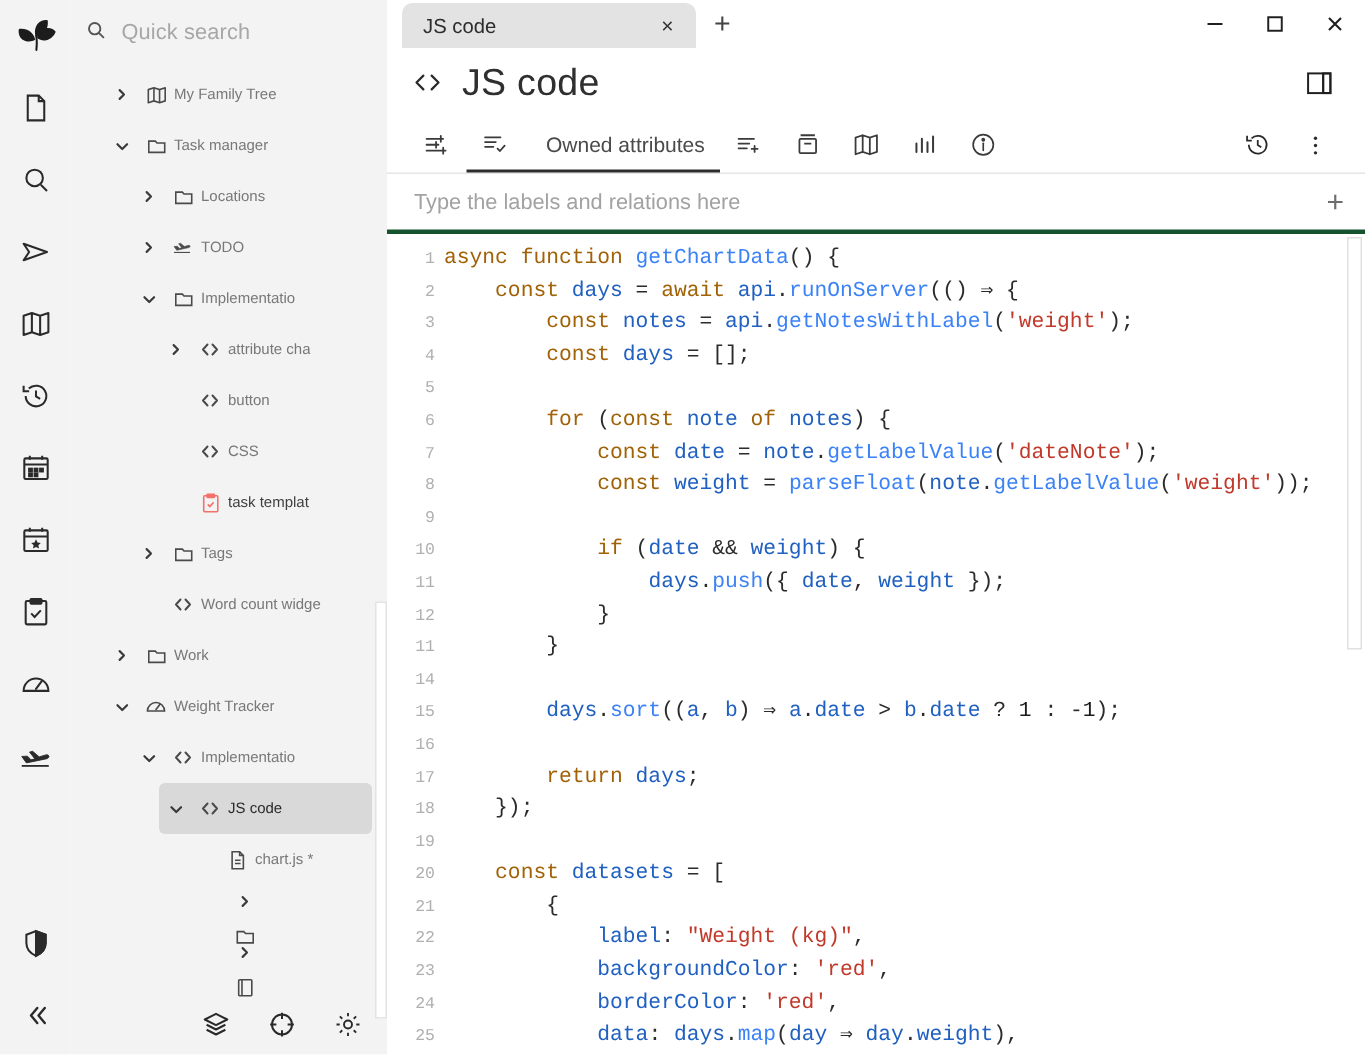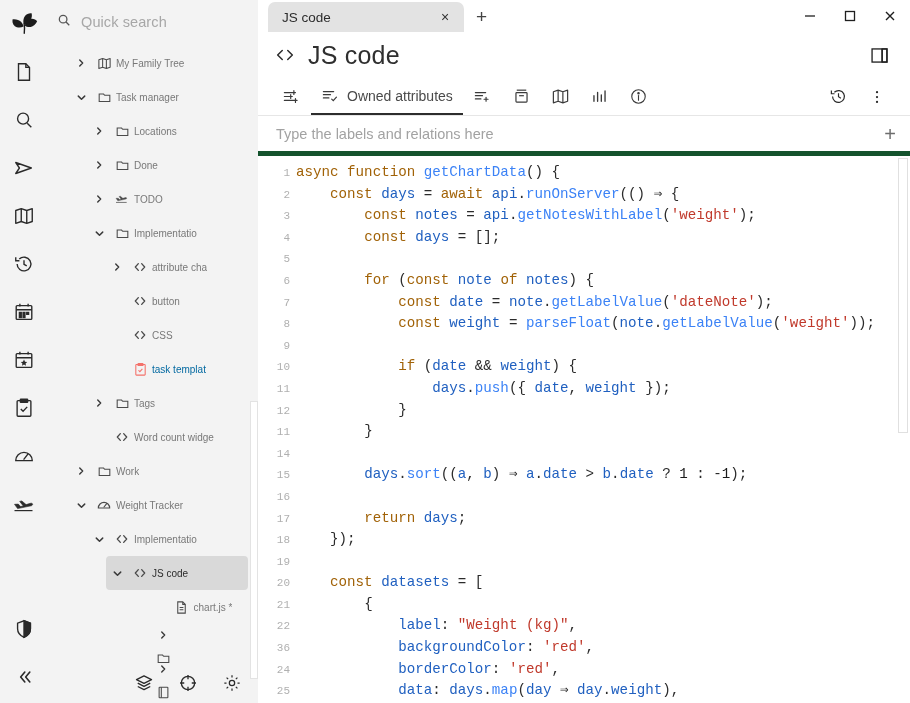--- a/index.html
+++ b/index.html
@@ -62,21 +62,21 @@
     color: #787878;
     padding-right: 2px;
   }
   .tnode.active {
     background: #d9d9d9;
     border-radius: 4px;
   }
   .tnode .tw { width: 22px; flex: 0 0 22px; display: flex; align-items: center; justify-content: center; }
   .tnode .ticon { width: 24px; flex: 0 0 24px; display: flex; align-items: center; justify-content: center; }
   .tnode .tlabel { overflow: hidden; text-overflow: clip; }
-  .tnode.red .tlabel { color: #0369a1; }
+  .tnode.red .tlabel { color: #404040; }
   .tnode.active .tlabel { color: #2b2b2b; }
 
   .tree-scrollbar {
     position: absolute; right: 0; top: 401px;
     width: 8px; height: 278px;
     background: #ffffff;
     border: 1px solid #e3e3e3;
   }
 
   .tree-footer {
@@ -135,35 +135,35 @@
   .panel-toggle { cursor: pointer; display:flex; align-items:center; padding-right: 4px;}
 
   .ribbon {
     height: 38px; flex: 0 0 38px;
     display: flex; align-items: center;
     padding: 0 14px 0 14px;
     border-bottom: 1px solid #e6e6e6;
     position: relative;
   }
   .rib-btn {
-    height: 37px; display: flex; align-items: center; gap: 7px;
+    height: 37px; display: flex; align-items: center; gap: 24px;
     padding: 0 10px; cursor: pointer; color: #4a4a4a;
     font-size: 14px;
   }
   .rib-btn.active {
     border-bottom: 2px solid #2d2d2d;
     color: #4a4a4a;
   }
   .rib-spacer { flex: 1 1 auto; }
 
   .attr-row {
     height: 40px; flex: 0 0 40px;
     display: flex; align-items: center;
     padding: 0 14px 0 18px;
-    border-bottom: 5px solid #14532d;
+    border-bottom: 3px solid #14532d;
   }
   .attr-placeholder { flex: 1 1 auto; color: #a2a2a2; font-size: 14.5px; }
   .attr-plus { font-size: 20px; color: #6d6d6d; cursor: pointer; line-height: 1; }
 
   
   .editor {
     flex: 1 1 auto;
     position: relative;
     overflow: hidden;
     background: #ffffff;
@@ -351,33 +351,20 @@
             </span>
             <span class="tlabel">Locations</span>
           </div>
           <div class="tnode" style="margin-left: 41px;">
             <span class="tw">
               <svg width="10" height="10" viewBox="0 0 24 24" fill="none" stroke="#3a3a3a" stroke-width="3.4" stroke-linecap="round" stroke-linejoin="round">
                 <path d="M9 5l7 7-7 7"></path>
               </svg>
             </span>
             <span class="ticon">
-              <svg width="15" height="15" viewBox="0 0 24 24" fill="none" stroke="#4a4a4a" stroke-width="1.7">
-                <path d="M3.5 6.5h7l1.8 2h8.2v10h-17z"></path>
-              </svg>
-            </span>
-            <span class="tlabel">Done</span>
-          </div>
-          <div class="tnode" style="margin-left: 41px;">
-            <span class="tw">
-              <svg width="10" height="10" viewBox="0 0 24 24" fill="none" stroke="#3a3a3a" stroke-width="3.4" stroke-linecap="round" stroke-linejoin="round">
-                <path d="M9 5l7 7-7 7"></path>
-              </svg>
-            </span>
-            <span class="ticon">
               <svg width="16" height="16" viewBox="0 0 24 24" fill="#4a4a4a" stroke="#4a4a4a" stroke-width=".6">
                 <path d="M3 11l3.4-.2 2 2 2.4-.5-3.2-4 1.9-.5 3.8 3.2 3.9-1.1c.8-.3 1.7.1 1.9.7.2.6-.4 1.2-1.2 1.5L5.8 14.8z"></path>
                 <rect x="3" y="16.4" width="16" height="1.1" stroke="none"></rect>
               </svg>
             </span>
             <span class="tlabel">TODO</span>
           </div>
           <div class="tnode" style="margin-left: 41px;">
             <span class="tw">
               <svg width="11" height="11" viewBox="0 0 24 24" fill="none" stroke="#3a3a3a" stroke-width="3.2" stroke-linecap="round" stroke-linejoin="round">
@@ -501,21 +488,21 @@
                 <path d="M5 9l7 7 7-7"></path>
               </svg>
             </span>
             <span class="ticon">
               <svg width="16" height="16" viewBox="0 0 24 24" fill="none" stroke="#4a4a4a" stroke-width="2" stroke-linecap="round" stroke-linejoin="round">
                 <path d="M9.5 7l-4.5 5 4.5 5M14.5 7l4.5 5-4.5 5"></path>
               </svg>
             </span>
             <span class="tlabel">JS code</span>
           </div>
-          <div class="tnode" style="margin-left: 77px; justify-content: center;">
+          <div class="tnode" style="margin-left: 77px;">
             <span class="tw"></span>
             <span class="ticon">
               <svg width="15" height="15" viewBox="0 0 24 24" fill="none" stroke="#4a4a4a" stroke-width="1.7">
                 <path d="M6 3h8l4 4v14H6z"></path>
                 <path d="M14 3v4h4"></path>
                 <path d="M9 12h6M9 15.5h6"></path>
               </svg>
             </span>
             <span class="tlabel">chart.js *</span>
           </div>
@@ -705,21 +692,21 @@
             <div>11</div>
             <div>14</div>
             <div>15</div>
             <div>16</div>
             <div>17</div>
             <div>18</div>
             <div>19</div>
             <div>20</div>
             <div>21</div>
             <div>22</div>
-            <div>36</div>
+            <div>23</div>
             <div>24</div>
             <div>25</div>
           </div>
         <div class="codelines" id="codelines"><div><span class="kw">async</span><span class="plain"> </span><span class="kw">function</span><span class="plain"> </span><span class="fn">getChartData</span><span class="plain">(</span><span class="plain">)</span><span class="plain"> </span><span class="plain">{</span></div><div><span class="plain"> </span><span class="plain"> </span><span class="plain"> </span><span class="plain"> </span><span class="kw">const</span><span class="plain"> </span><span class="id">days</span><span class="plain"> </span><span class="plain">=</span><span class="plain"> </span><span class="kw">await</span><span class="plain"> </span><span class="id">api</span><span class="plain">.</span><span class="fn">runOnServer</span><span class="plain">(</span><span class="plain">(</span><span class="plain">)</span><span class="plain"> </span><span class="plain">⇒</span><span class="plain"> </span><span class="plain">{</span></div><div><span class="plain"> </span><span class="plain"> </span><span class="plain"> </span><span class="plain"> </span><span class="plain"> </span><span class="plain"> </span><span class="plain"> </span><span class="plain"> </span><span class="kw">const</span><span class="plain"> </span><span class="id">notes</span><span class="plain"> </span><span class="plain">=</span><span class="plain"> </span><span class="id">api</span><span class="plain">.</span><span class="fn">getNotesWithLabel</span><span class="plain">(</span><span class="str">'weight'</span><span class="plain">)</span><span class="plain">;</span></div><div><span class="plain"> </span><span class="plain"> </span><span class="plain"> </span><span class="plain"> </span><span class="plain"> </span><span class="plain"> </span><span class="plain"> </span><span class="plain"> </span><span class="kw">const</span><span class="plain"> </span><span class="id">days</span><span class="plain"> </span><span class="plain">=</span><span class="plain"> </span><span class="plain">[</span><span class="plain">]</span><span class="plain">;</span></div><div>&nbsp;</div><div><span class="plain"> </span><span class="plain"> </span><span class="plain"> </span><span class="plain"> </span><span class="plain"> </span><span class="plain"> </span><span class="plain"> </span><span class="plain"> </span><span class="kw">for</span><span class="plain"> </span><span class="plain">(</span><span class="kw">const</span><span class="plain"> </span><span class="id">note</span><span class="plain"> </span><span class="kw">of</span><span class="plain"> </span><span class="id">notes</span><span class="plain">)</span><span class="plain"> </span><span class="plain">{</span></div><div><span class="plain"> </span><span class="plain"> </span><span class="plain"> </span><span class="plain"> </span><span class="plain"> </span><span class="plain"> </span><span class="plain"> </span><span class="plain"> </span><span class="plain"> </span><span class="plain"> </span><span class="plain"> </span><span class="plain"> </span><span class="kw">const</span><span class="plain"> </span><span class="id">date</span><span class="plain"> </span><span class="plain">=</span><span class="plain"> </span><span class="id">note</span><span class="plain">.</span><span class="fn">getLabelValue</span><span class="plain">(</span><span class="str">'dateNote'</span><span class="plain">)</span><span class="plain">;</span></div><div><span class="plain"> </span><span class="plain"> </span><span class="plain"> </span><span class="plain"> </span><span class="plain"> </span><span class="plain"> </span><span class="plain"> </span><span class="plain"> </span><span class="plain"> </span><span class="plain"> </span><span class="plain"> </span><span class="plain"> </span><span class="kw">const</span><span class="plain"> </span><span class="id">weight</span><span class="plain"> </span><span class="plain">=</span><span class="plain"> </span><span class="fn">parseFloat</span><span class="plain">(</span><span class="id">note</span><span class="plain">.</span><span class="fn">getLabelValue</span><span class="plain">(</span><span class="str">'weight'</span><span class="plain">)</span><span class="plain">)</span><span class="plain">;</span></div><div>&nbsp;</div><div><span class="plain"> </span><span class="plain"> </span><span class="plain"> </span><span class="plain"> </span><span class="plain"> </span><span class="plain"> </span><span class="plain"> </span><span class="plain"> </span><span class="plain"> </span><span class="plain"> </span><span class="plain"> </span><span class="plain"> </span><span class="kw">if</span><span class="plain"> </span><span class="plain">(</span><span class="id">date</span><span class="plain"> </span><span class="plain">&amp;</span><span class="plain">&amp;</span><span class="plain"> </span><span class="id">weight</span><span class="plain">)</span><span class="plain"> </span><span class="plain">{</span></div><div><span class="plain"> </span><span class="plain"> </span><span class="plain"> </span><span class="plain"> </span><span class="plain"> </span><span class="plain"> </span><span class="plain"> </span><span class="plain"> </span><span class="plain"> </span><span class="plain"> </span><span class="plain"> </span><span class="plain"> </span><span class="plain"> </span><span class="plain"> </span><span class="plain"> </span><span class="plain"> </span><span class="id">days</span><span class="plain">.</span><span class="fn">push</span><span class="plain">(</span><span class="plain">{</span><span class="plain"> </span><span class="id">date</span><span class="plain">,</span><span class="plain"> </span><span class="id">weight</span><span class="plain"> </span><span class="plain">}</span><span class="plain">)</span><span class="plain">;</span></div><div><span class="plain"> </span><span class="plain"> </span><span class="plain"> </span><span class="plain"> </span><span class="plain"> </span><span class="plain"> </span><span class="plain"> </span><span class="plain"> </span><span class="plain"> </span><span class="plain"> </span><span class="plain"> </span><span class="plain"> </span><span class="plain">}</span></div><div><span class="plain"> </span><span class="plain"> </span><span class="plain"> </span><span class="plain"> </span><span class="plain"> </span><span class="plain"> </span><span class="plain"> </span><span class="plain"> </span><span class="plain">}</span></div><div>&nbsp;</div><div><span class="plain"> </span><span class="plain"> </span><span class="plain"> </span><span class="plain"> </span><span class="plain"> </span><span class="plain"> </span><span class="plain"> </span><span class="plain"> </span><span class="id">days</span><span class="plain">.</span><span class="fn">sort</span><span class="plain">(</span><span class="plain">(</span><span class="id">a</span><span class="plain">,</span><span class="plain"> </span><span class="id">b</span><span class="plain">)</span><span class="plain"> </span><span class="plain">⇒</span><span class="plain"> </span><span class="id">a</span><span class="plain">.</span><span class="id">date</span><span class="plain"> </span><span class="plain">&gt;</span><span class="plain"> </span><span class="id">b</span><span class="plain">.</span><span class="id">date</span><span class="plain"> </span><span class="plain">?</span><span class="plain"> </span><span class="num">1</span><span class="plain"> </span><span class="plain">:</span><span class="plain"> </span><span class="plain">-</span><span class="num">1</span><span class="plain">)</span><span class="plain">;</span></div><div>&nbsp;</div><div><span class="plain"> </span><span class="plain"> </span><span class="plain"> </span><span class="plain"> </span><span class="plain"> </span><span class="plain"> </span><span class="plain"> </span><span class="plain"> </span><span class="kw">return</span><span class="plain"> </span><span class="id">days</span><span class="plain">;</span></div><div><span class="plain"> </span><span class="plain"> </span><span class="plain"> </span><span class="plain"> </span><span class="plain">}</span><span class="plain">)</span><span class="plain">;</span></div><div>&nbsp;</div><div><span class="plain"> </span><span class="plain"> </span><span class="plain"> </span><span class="plain"> </span><span class="kw">const</span><span class="plain"> </span><span class="id">datasets</span><span class="plain"> </span><span class="plain">=</span><span class="plain"> </span><span class="plain">[</span></div><div><span class="plain"> </span><span class="plain"> </span><span class="plain"> </span><span class="plain"> </span><span class="plain"> </span><span class="plain"> </span><span class="plain"> </span><span class="plain"> </span><span class="plain">{</span></div><div><span class="plain"> </span><span class="plain"> </span><span class="plain"> </span><span class="plain"> </span><span class="plain"> </span><span class="plain"> </span><span class="plain"> </span><span class="plain"> </span><span class="plain"> </span><span class="plain"> </span><span class="plain"> </span><span class="plain"> </span><span class="id">label</span><span class="plain">:</span><span class="plain"> </span><span class="str">"Weight (kg)"</span><span class="plain">,</span></div><div><span class="plain"> </span><span class="plain"> </span><span class="plain"> </span><span class="plain"> </span><span class="plain"> </span><span class="plain"> </span><span class="plain"> </span><span class="plain"> </span><span class="plain"> </span><span class="plain"> </span><span class="plain"> </span><span class="plain"> </span><span class="id">backgroundColor</span><span class="plain">:</span><span class="plain"> </span><span class="str">'red'</span><span class="plain">,</span></div><div><span class="plain"> </span><span class="plain"> </span><span class="plain"> </span><span class="plain"> </span><span class="plain"> </span><span class="plain"> </span><span class="plain"> </span><span class="plain"> </span><span class="plain"> </span><span class="plain"> </span><span class="plain"> </span><span class="plain"> </span><span class="id">borderColor</span><span class="plain">:</span><span class="plain"> </span><span class="str">'red'</span><span class="plain">,</span></div><div><span class="plain"> </span><span class="plain"> </span><span class="plain"> </span><span class="plain"> </span><span class="plain"> </span><span class="plain"> </span><span class="plain"> </span><span class="plain"> </span><span class="plain"> </span><span class="plain"> </span><span class="plain"> </span><span class="plain"> </span><span class="id">data</span><span class="plain">:</span><span class="plain"> </span><span class="id">days</span><span class="plain">.</span><span class="fn">map</span><span class="plain">(</span><span class="id">day</span><span class="plain"> </span><span class="plain">⇒</span><span class="plain"> </span><span class="id">day</span><span class="plain">.</span><span class="id">weight</span><span class="plain">)</span><span class="plain">,</span></div></div>
       </div>
       <div class="editor-scrollbar"></div>
     </div>
 
   </div>
 </div>

